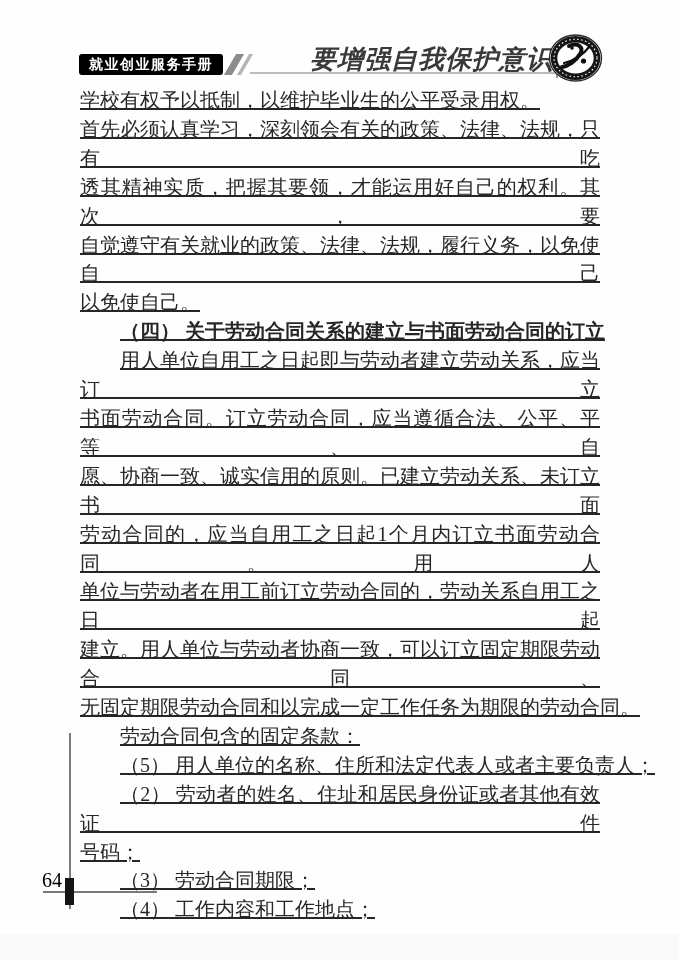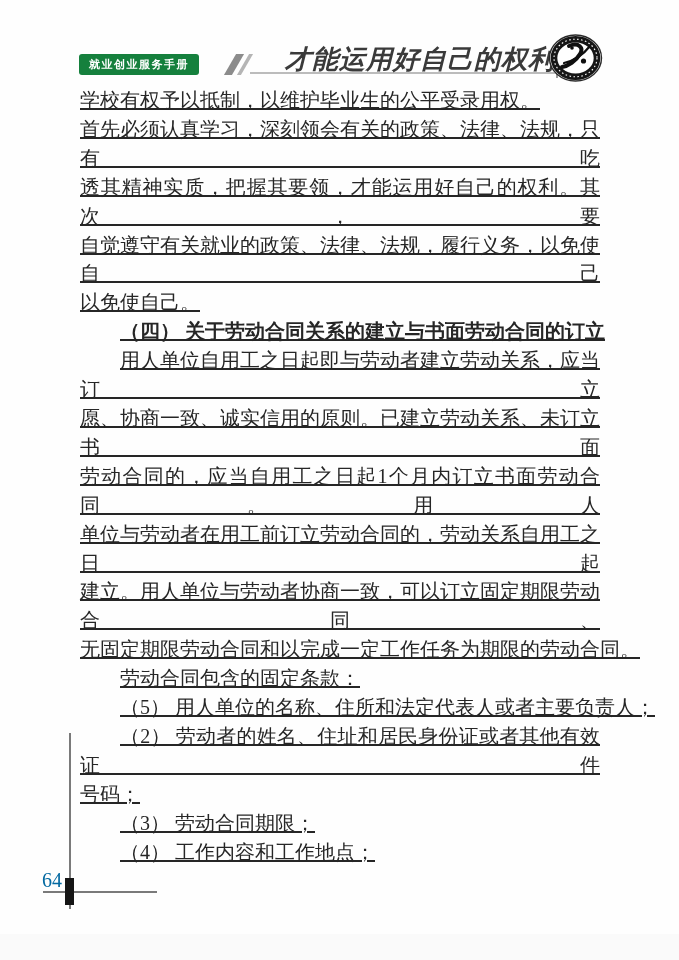--- a/index.html
+++ b/index.html
@@ -3,23 +3,23 @@
 <meta charset="utf-8">
 <style>
   html,body{margin:0;padding:0;background:#ffffff;}
   .page{
     position:relative;width:679px;height:960px;background:#fefefe;overflow:hidden;
     font-family:"Liberation Serif","DejaVu Serif",serif;
   }
   
   .badge{
     position:absolute;left:79px;top:54px;height:21px;line-height:21px;
-    background:#15803d;border-radius:3px;padding:0 10px;
+    background:#000000;border-radius:3px;padding:0 10px;
     color:#ffffff;font-family:"Liberation Sans","DejaVu Sans",sans-serif;
-    font-weight:700;font-size:11px;letter-spacing:1.5px;white-space:nowrap;
+    font-weight:700;font-size:14px;letter-spacing:1.5px;white-space:nowrap;
   }
   .stripe{position:absolute;top:54px;height:21px;transform:skewX(-30deg);}
   .stripe1{left:230px;width:8px;background:#8c8c8c;}
   .stripe2{left:243px;width:4px;background:#b5b5b5;}
   .header-rule{position:absolute;left:250px;top:72px;width:306px;height:1.5px;background:#bcbcbc;}
   .header-tick{position:absolute;left:556px;top:45px;width:1.5px;height:33px;background:#9a9a9a;}
   .callig{
     position:absolute;left:285px;top:42px;width:268px;text-align:right;
     font-family:"DejaVu Serif","Liberation Serif",serif;font-style:italic;font-weight:700;
     font-size:26px;color:#3a3a3a;letter-spacing:1px;white-space:nowrap;
@@ -29,55 +29,56 @@
   .body-text{position:absolute;left:80px;top:86px;width:520px;}
   .line{font-size:20px;line-height:28.9px;color:#262626;white-space:nowrap;text-decoration:underline;}
   .line.j{white-space:normal;text-align:justify;text-align-last:justify;}
   .ind{text-indent:2em;}
   .bold{font-weight:700;}
   
   .v-rule{position:absolute;left:69px;top:733px;width:2px;height:176px;background:#7a7a7a;}
   .h-rule{position:absolute;left:43px;top:891px;width:114px;height:2px;background:#7a7a7a;}
   .page-block{position:absolute;left:65px;top:878px;width:9px;height:27px;background:#151515;}
   .page-num{
-    position:absolute;left:42px;top:869px;font-size:20px;color:#0369a1;
+    position:absolute;left:42px;top:869px;font-size:20px;color:#000000;
     font-family:"Liberation Serif","DejaVu Serif",serif;
   }
   .scan-band{position:absolute;left:0;top:934px;width:679px;height:26px;background:#fafafa;}
 </style>
 </head>
 <body>
 
 <div class="page">
 
   <div class="badge">就业创业服务手册</div>
   <div class="stripe stripe1"></div>
   <div class="stripe stripe2"></div>
   <div class="header-rule"></div>
-  <div class="callig">才能运用好自己的权利</div>
+  <div class="callig">要增强自我保护意识</div>
   <div class="header-tick"></div>
 
   <svg class="logo" width="58" height="52" viewBox="0 0 58 52">
     <ellipse cx="28.5" cy="25" rx="26" ry="23" fill="#ffffff" stroke="#2a2a2a" stroke-width="1.4"></ellipse>
     <ellipse cx="28.5" cy="25" rx="21.5" ry="18.8" fill="none" stroke="#161616" stroke-width="6.6"></ellipse>
     <ellipse cx="28.5" cy="25" rx="21.5" ry="18.8" fill="none" stroke="#ffffff" stroke-width="1.1" stroke-dasharray="1.6 2.4"></ellipse>
     <path d="M22 13 C32 9 37 15 33 21 C29 28 21 33 15 34" fill="none" stroke="#101010" stroke-width="4" stroke-linecap="round"></path>
     <path d="M17 30 C26 28 36 22 43 13" fill="none" stroke="#101010" stroke-width="2.2" stroke-linecap="round"></path>
     <circle cx="36.5" cy="28" r="2.6" fill="#101010"></circle>
     <circle cx="25" cy="15" r="1.8" fill="#101010"></circle>
   </svg>
 
   <div class="body-text">
     <div class="line">学校有权予以抵制，以维护毕业生的公平受录用权。</div>
     <div class="line j">首先必须认真学习，深刻领会有关的政策、法律、法规，只有吃</div>
     <div class="line j">透其精神实质，把握其要领，才能运用好自己的权利。其次，要</div>
     <div class="line j">自觉遵守有关就业的政策、法律、法规，履行义务，以免使自己</div>
     <div class="line">以免使自己。</div>
     <div class="line ind bold">（四） 关于劳动合同关系的建立与书面劳动合同的订立</div>
     <div class="line ind j">用人单位自用工之日起即与劳动者建立劳动关系，应当订立</div>
+    <div class="line j">书面劳动合同。订立劳动合同，应当遵循合法、公平、平等、自</div>
     <div class="line j">愿、协商一致、诚实信用的原则。已建立劳动关系、未订立书面</div>
     <div class="line j">劳动合同的，应当自用工之日起1个月内订立书面劳动合同。用人</div>
     <div class="line j">单位与劳动者在用工前订立劳动合同的，劳动关系自用工之日起</div>
     <div class="line j">建立。用人单位与劳动者协商一致，可以订立固定期限劳动合同、</div>
     <div class="line">无固定期限劳动合同和以完成一定工作任务为期限的劳动合同。</div>
     <div class="line ind">劳动合同包含的固定条款：</div>
     <div class="line ind">（5） 用人单位的名称、住所和法定代表人或者主要负责人；</div>
     <div class="line ind j">（2） 劳动者的姓名、住址和居民身份证或者其他有效证件</div>
     <div class="line">号码；</div>
     <div class="line ind">（3） 劳动合同期限；</div>

